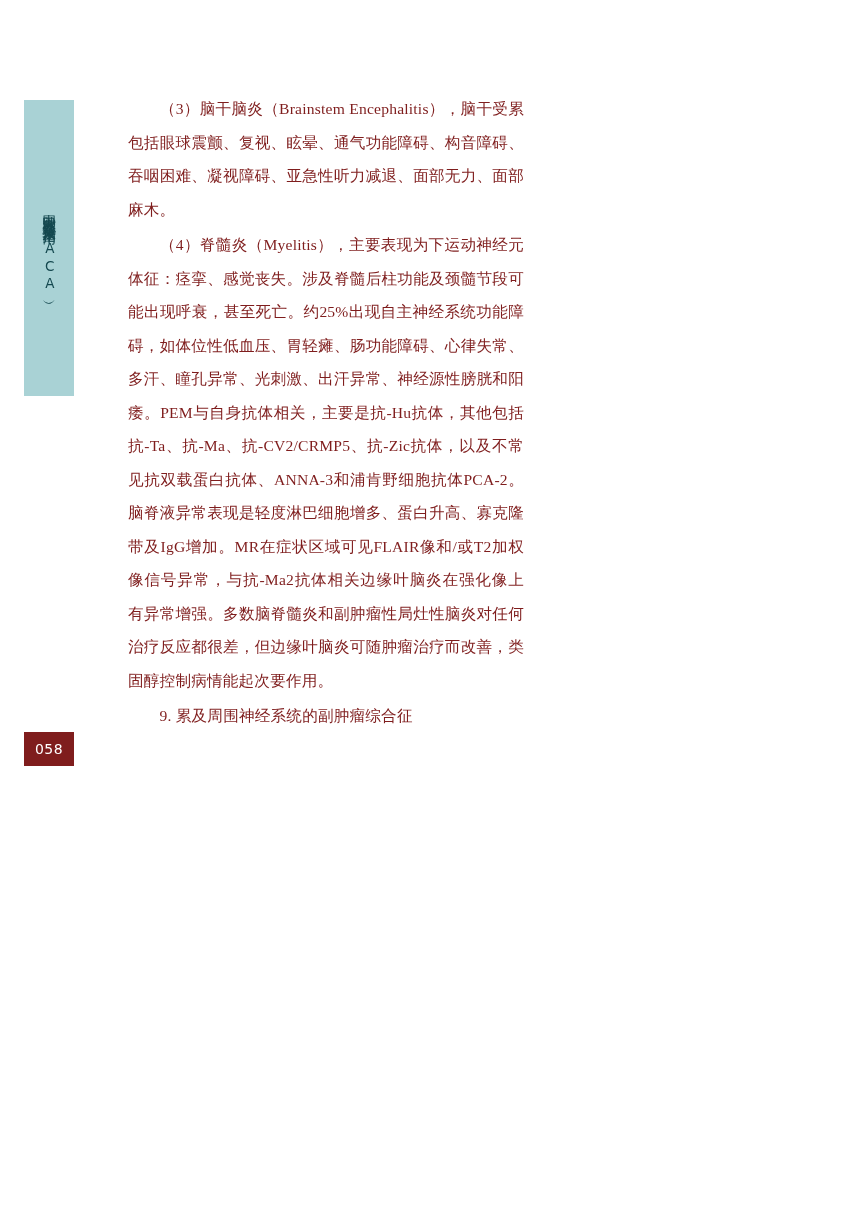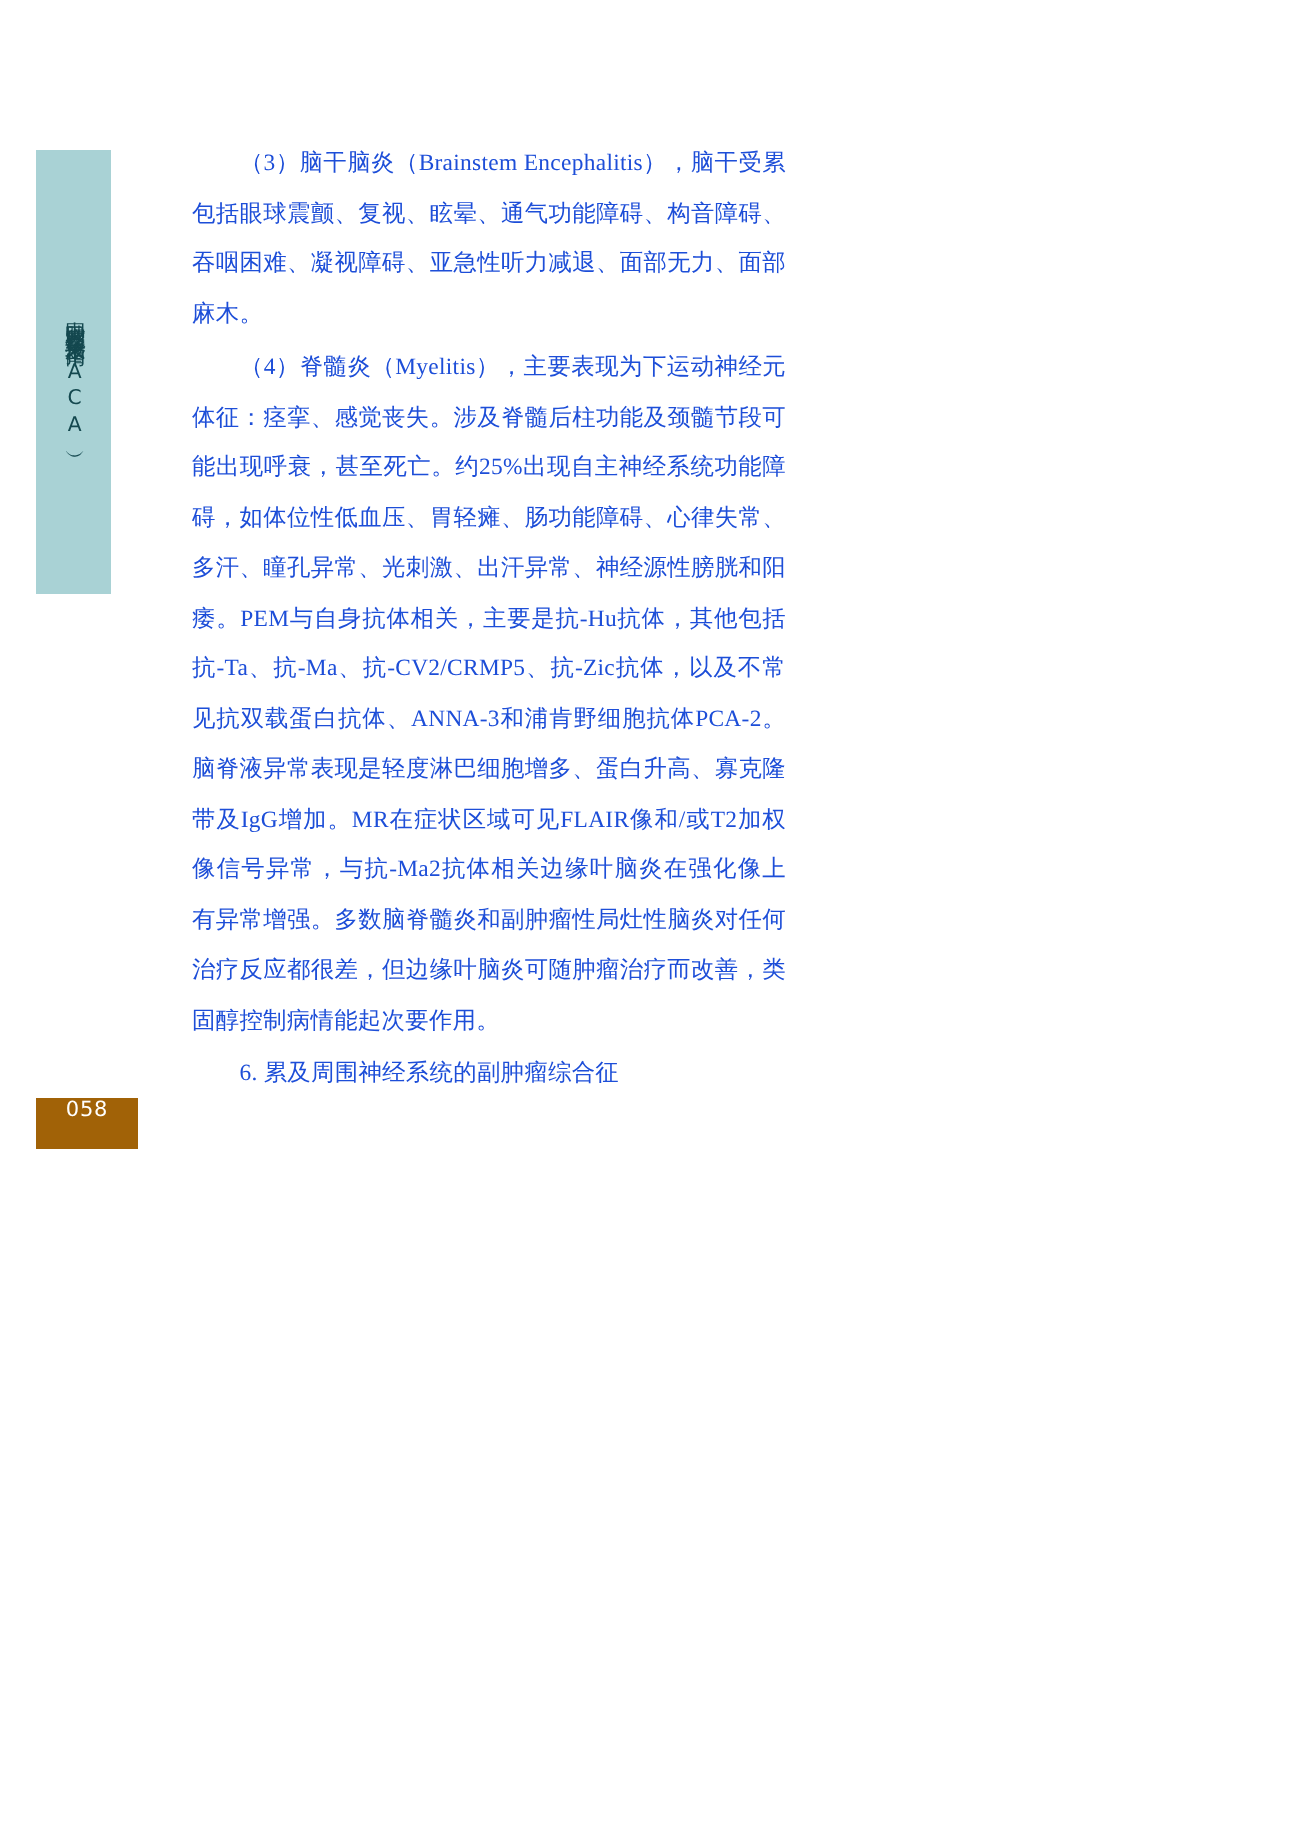--- a/index.html
+++ b/index.html
@@ -42,24 +42,25 @@
     color: #14484f;
     line-height: 1;
     white-space: nowrap;
   }
 
   
   .folio {
     position: absolute;
     left: 24px;
     top: 732px;
-    width: 68px;
+    width: 50px;
     height: 34px;
-    background: #a16207;
+    background: #7f1d1d;
     display: flex;
+    align-items: center;
     justify-content: center;
   }
   .folio-text {
     font-family: "DejaVu Sans", "Liberation Sans", sans-serif;
     font-size: 14px;
     color: #ffffff;
     letter-spacing: 0.5px;
   }
 
   
@@ -67,21 +68,21 @@
     position: absolute;
     left: 128px;
     top: 92px;
     width: 396px;
   }
 
   .para {
     margin: 0 0 2px 0;
     font-size: 15.6px;
     line-height: 33.5px;
-    color: #1d4ed8;
+    color: #7f1d1d;
     text-align: justify;
     text-justify: inter-ideograph;
     letter-spacing: 0.2px;
   }
 
   
   .para {
     font-family: "Liberation Serif", "DejaVu Serif", serif;
   }
 </style>
@@ -94,16 +95,16 @@
     <span class="side-tab-text">中国肿瘤整合诊治技术指南（CACA）</span>
   </div>
 
   <div class="folio">
     <span class="folio-text">058</span>
   </div>
 
   <div class="text-col">
     <p class="para">　　（3）脑干脑炎（Brainstem Encephalitis），脑干受累包括眼球震颤、复视、眩晕、通气功能障碍、构音障碍、吞咽困难、凝视障碍、亚急性听力减退、面部无力、面部麻木。</p>
     <p class="para">　　（4）脊髓炎（Myelitis），主要表现为下运动神经元体征：痉挛、感觉丧失。涉及脊髓后柱功能及颈髓节段可能出现呼衰，甚至死亡。约25%出现自主神经系统功能障碍，如体位性低血压、胃轻瘫、肠功能障碍、心律失常、多汗、瞳孔异常、光刺激、出汗异常、神经源性膀胱和阳痿。PEM与自身抗体相关，主要是抗-Hu抗体，其他包括抗-Ta、抗-Ma、抗-CV2/CRMP5、抗-Zic抗体，以及不常见抗双载蛋白抗体、ANNA-3和浦肯野细胞抗体PCA-2。脑脊液异常表现是轻度淋巴细胞增多、蛋白升高、寡克隆带及IgG增加。MR在症状区域可见FLAIR像和/或T2加权像信号异常，与抗-Ma2抗体相关边缘叶脑炎在强化像上有异常增强。多数脑脊髓炎和副肿瘤性局灶性脑炎对任何治疗反应都很差，但边缘叶脑炎可随肿瘤治疗而改善，类固醇控制病情能起次要作用。</p>
-    <p class="para">　　6. 累及周围神经系统的副肿瘤综合征</p>
+    <p class="para">　　9. 累及周围神经系统的副肿瘤综合征</p>
   </div>
 
 </div>
 
 </body></html>

